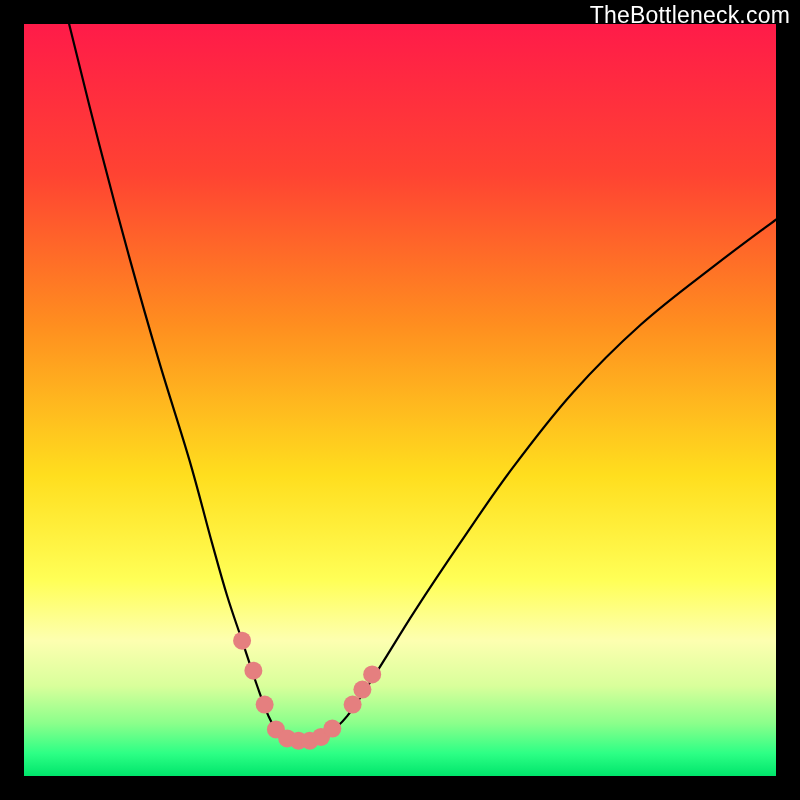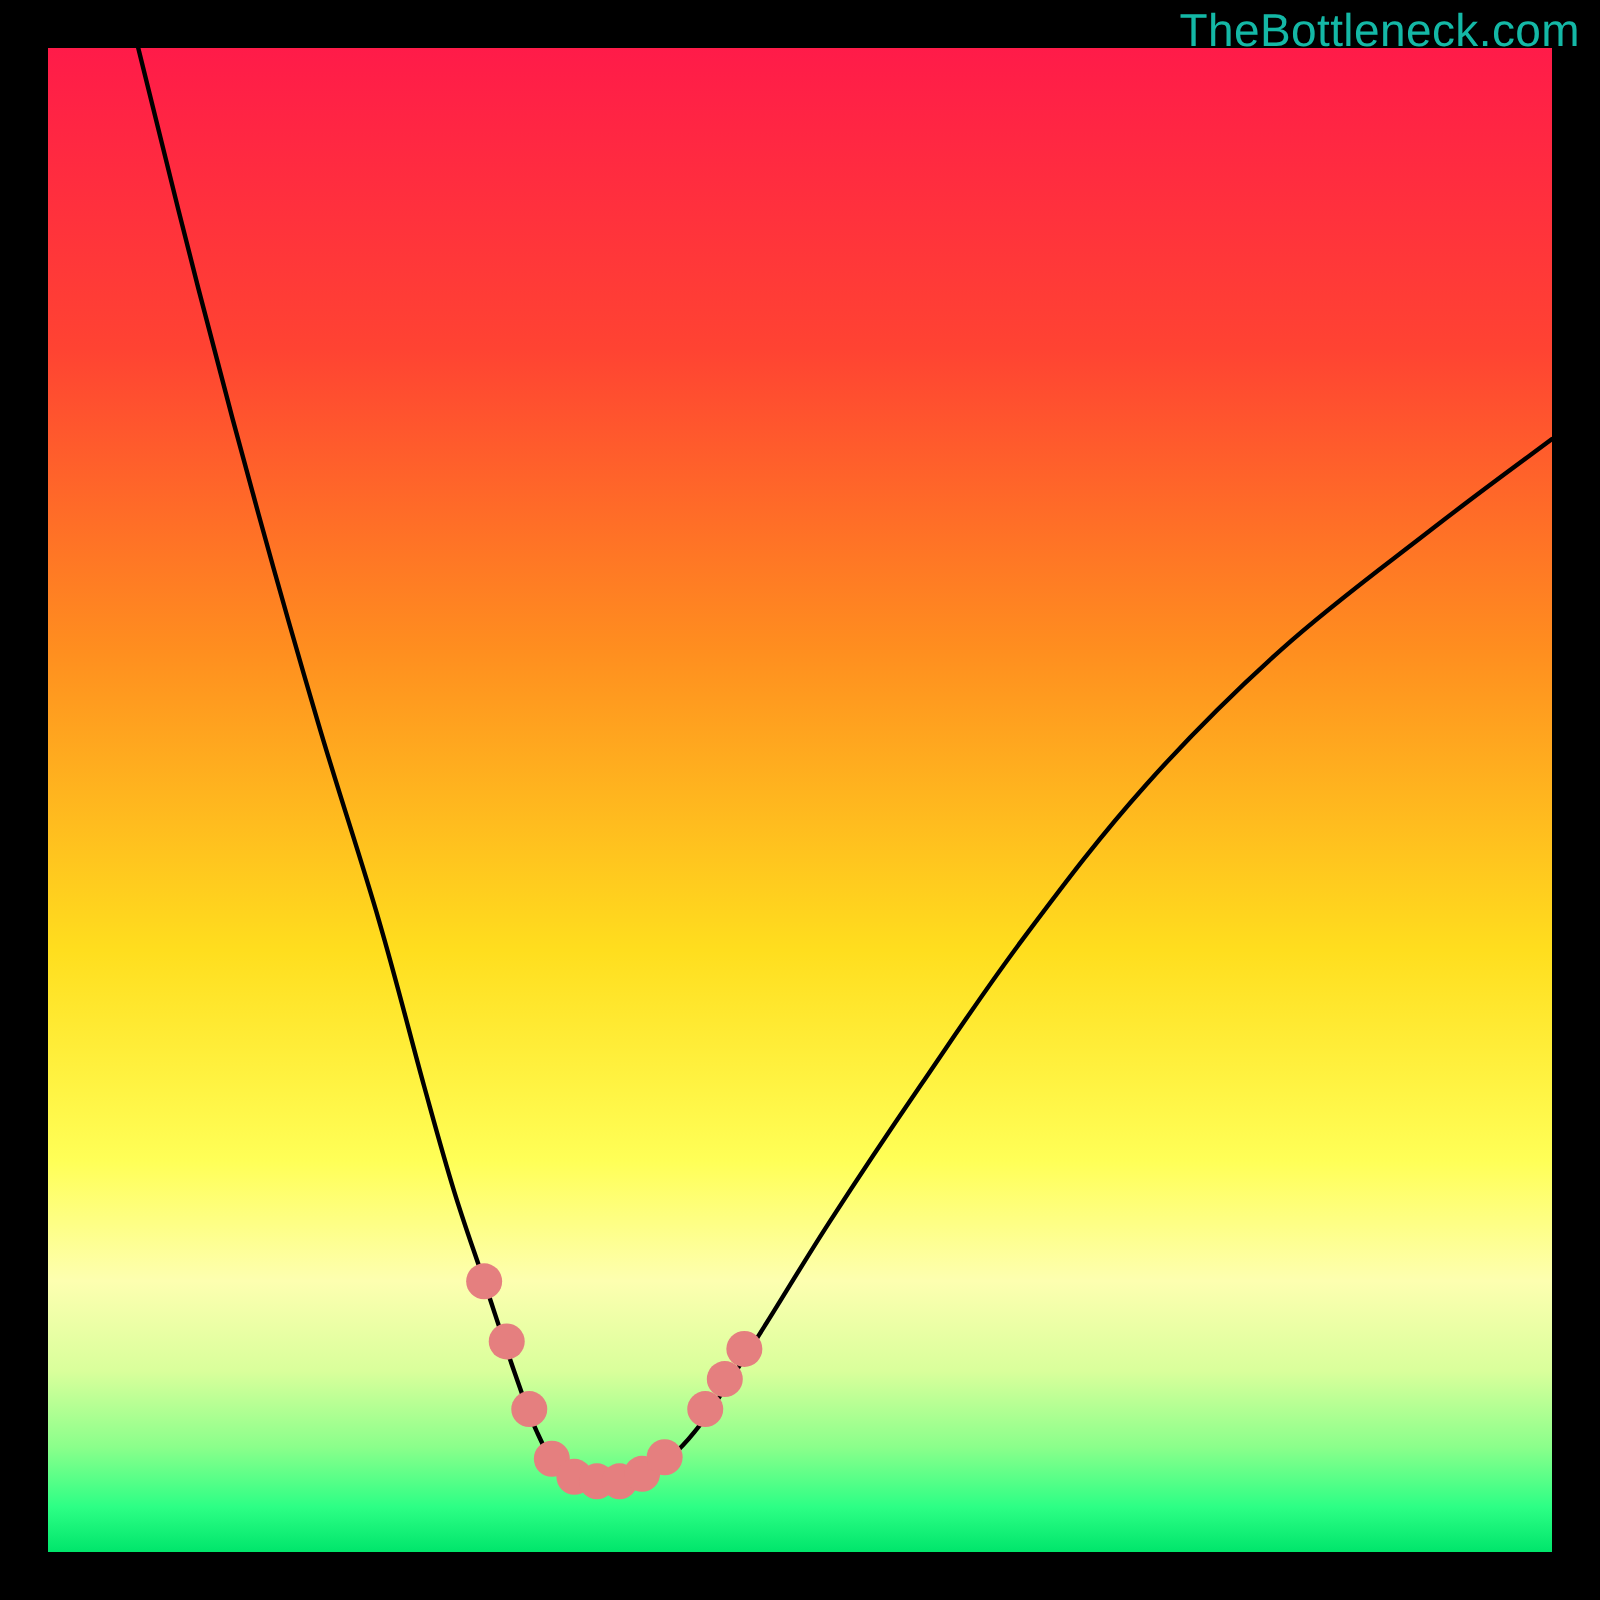--- a/index.html
+++ b/index.html
@@ -23,21 +23,21 @@
     position: absolute;
     left: 0;
     top: 0;
     width: 752px;
     height: 752px;
   }
   .watermark {
     position: absolute;
     top: 2px;
     right: 10px;
-    color: #14b8a6;
+    color: #ffffff;
     font-size: 23px;
     font-weight: 400;
     letter-spacing: 0.2px;
   }
   svg {
     display: block;
   }
 </style>
 </head>
 <body>

